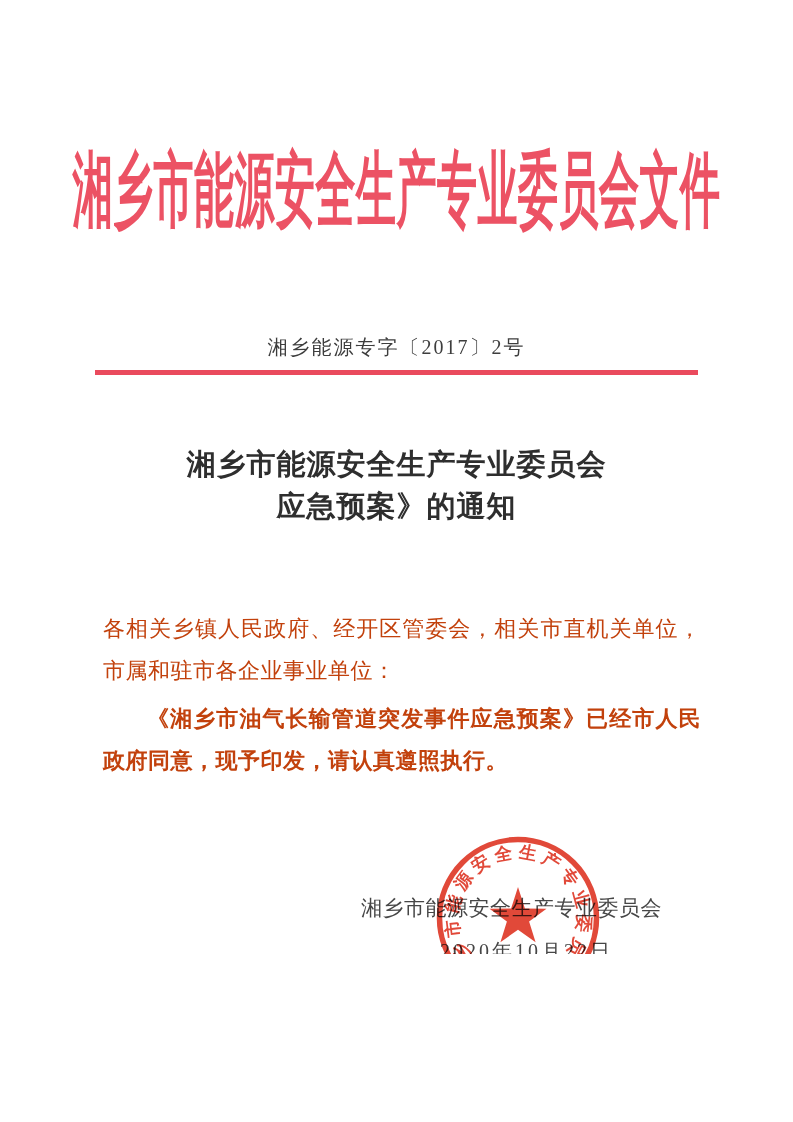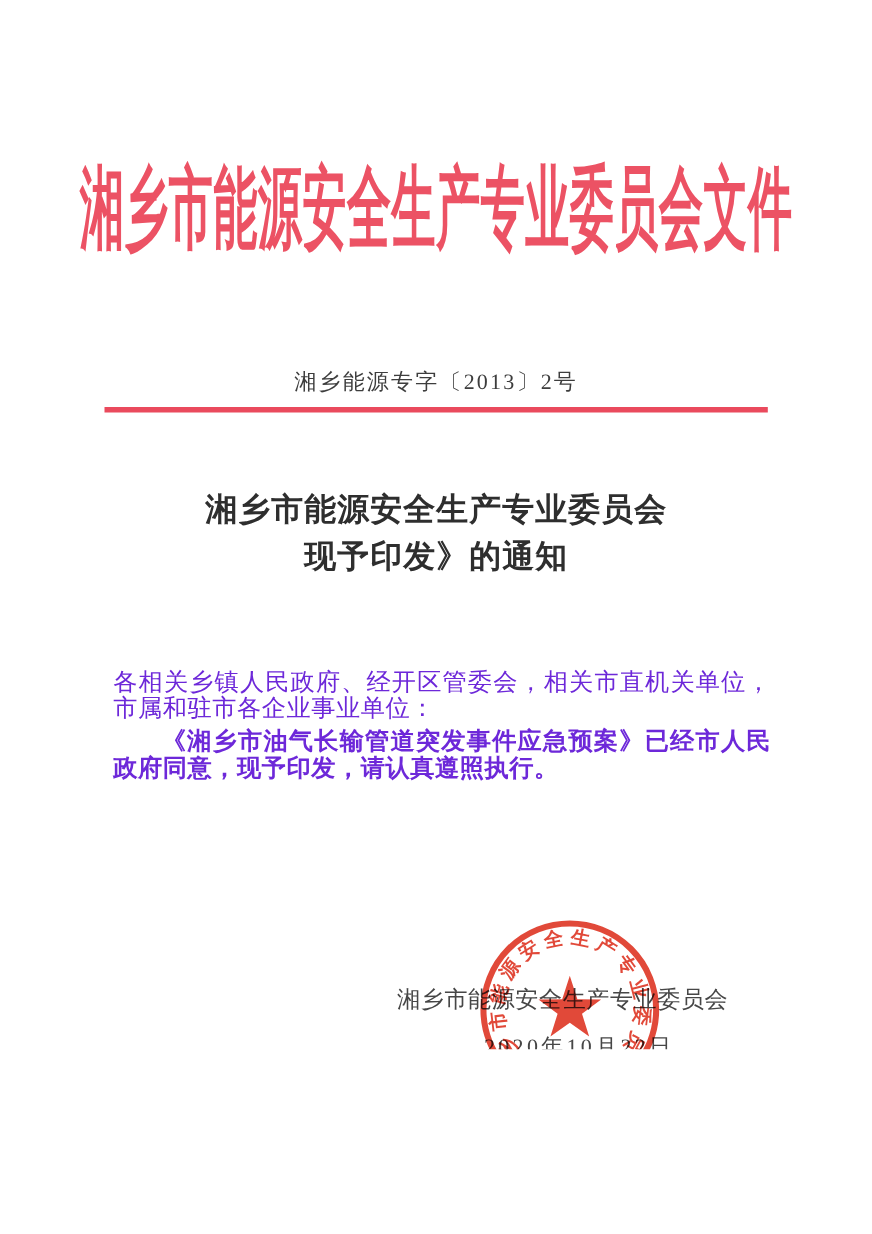--- a/index.html
+++ b/index.html
@@ -59,22 +59,22 @@
     font-weight: bold;
     color: #2e2e2e;
     letter-spacing: 1px;
   }
   .body-block {
     position: absolute;
     top: 608px;
     left: 103px;
     width: 598px;
     font-size: 22px;
-    line-height: 24px;
-    color: #6d28d9;
+    line-height: 42px;
+    color: #c2410c;
     letter-spacing: 0.5px;
     text-align: justify;
   }
   .body-block p {
     margin: 0;
   }
   .body-block p.indented {
     margin-top: 6px;
     text-indent: 2em;
     font-weight: bold;
@@ -123,27 +123,27 @@
     fill: #df3b2a;
   }
 </style>
 </head>
 <body>
 
 <div class="page">
 
   <div class="header-title">湘乡市能源安全生产专业委员会文件</div>
 
-  <div class="doc-number">湘乡能源专字〔2013〕2号</div>
+  <div class="doc-number">湘乡能源专字〔2017〕2号</div>
 
   <div class="red-line"></div>
 
   <div class="title-block">
     <div>湘乡市能源安全生产专业委员会</div>
-    <div>现予印发》的通知</div>
+    <div>应急预案》的通知</div>
   </div>
 
   <div class="body-block">
     <p class="salutation">各相关乡镇人民政府、经开区管委会，相关市直机关单位，市属和驻市各企业事业单位：</p>
     <p class="indented">《湘乡市油气长输管道突发事件应急预案》已经市人民政府同意，现予印发，请认真遵照执行。</p>
   </div>
 
   <div class="signature">湘乡市能源安全生产专业委员会</div>
 
   <div class="date">2020年10月22日</div>

